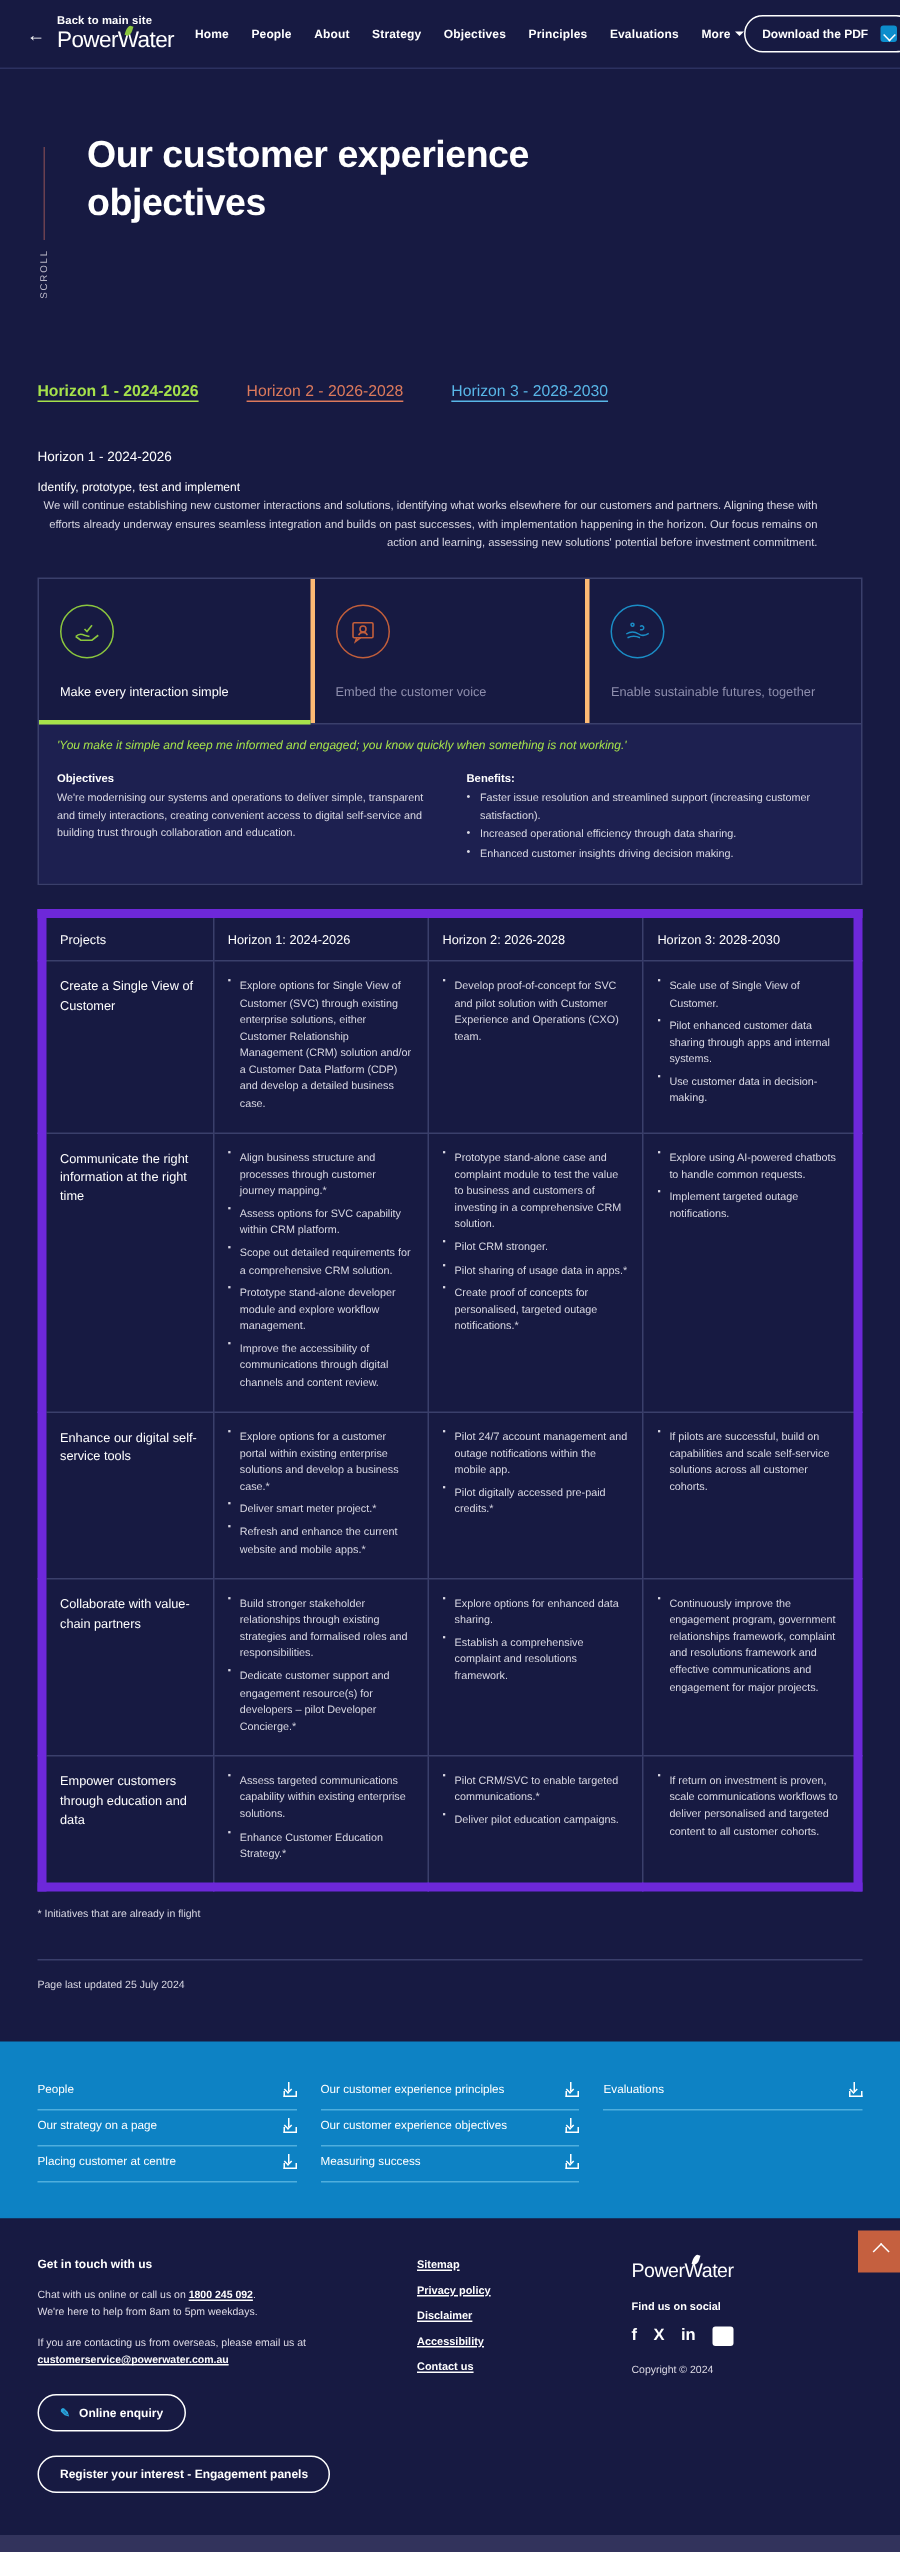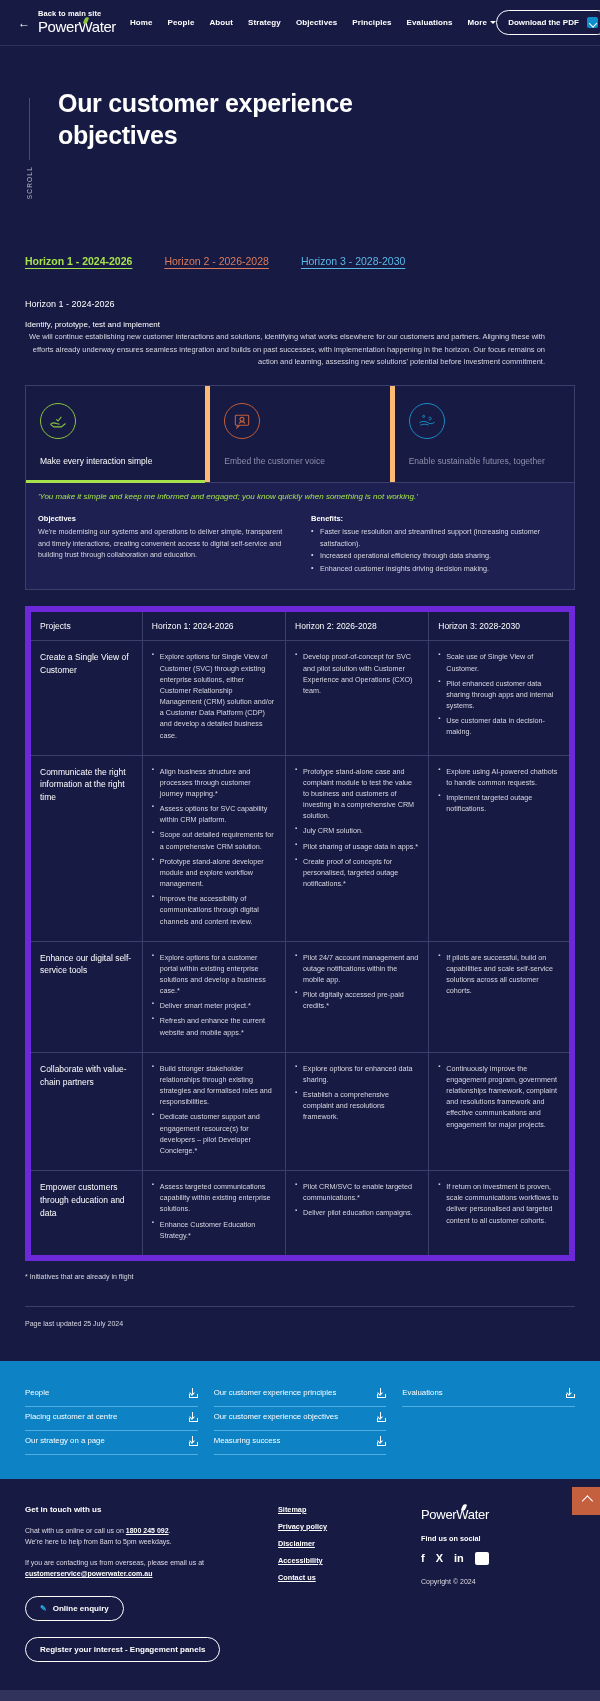--- a/index.html
+++ b/index.html
@@ -95,21 +95,21 @@
     font-size: 7.5px; line-height: 1.65; color: #d9d8e3; margin-top: 2px;
     max-width: 520px;
     text-align: right;
   }
 
   
   .obj-card { border: 1px solid #3a3f6b; margin-top: 17px; }
   .obj-tabs { display: flex; }
   .obj-tab {
     flex: 1; padding: 17px 14px 0 14px; min-height: 96px;
-    border-right: 5px solid #fdba74; position: relative;
+    border-right: 3px solid #fdba74; position: relative;
   }
   .obj-tab:last-child { border-right: none; }
   .obj-icon {
     width: 36px; height: 36px; border-radius: 50%;
     display: flex; align-items: center; justify-content: center;
     margin-bottom: 16px;
   }
   .obj-icon.green { border: 1.4px solid #8bc63e; }
   .obj-icon.orange { border: 1.4px solid #c15e3b; }
   .obj-icon.blue { border: 1.4px solid #1b8dc6; }
@@ -397,21 +397,21 @@
             <li>Align business structure and processes through customer journey mapping.*</li>
             <li>Assess options for SVC capability within CRM platform.</li>
             <li>Scope out detailed requirements for a comprehensive CRM solution.</li>
             <li>Prototype stand-alone developer module and explore workflow management.</li>
             <li>Improve the accessibility of communications through digital channels and content review.</li>
           </ul>
         </td>
         <td class="cell">
           <ul>
             <li>Prototype stand-alone case and complaint module to test the value to business and customers of investing in a comprehensive CRM solution.</li>
-            <li>July CRM solution.</li>
+            <li>Pilot CRM stronger.</li>
             <li>Pilot sharing of usage data in apps.*</li>
             <li>Create proof of concepts for personalised, targeted outage notifications.*</li>
           </ul>
         </td>
         <td class="cell">
           <ul>
             <li>Explore using AI-powered chatbots to handle common requests.</li>
             <li>Implement targeted outage notifications.</li>
           </ul>
         </td>
@@ -493,27 +493,27 @@
   <div class="dl-cols">
 
     <div class="dl-col">
       <div class="dl-row">
         <span class="txt">People</span>
         <span class="dlg">
             <i></i>
           </span>
       </div>
       <div class="dl-row">
-        <span class="txt">Placing customer at centre</span>
+        <span class="txt">Our strategy on a page</span>
         <span class="dlg">
             <i></i>
           </span>
       </div>
       <div class="dl-row">
-        <span class="txt">Our strategy on a page</span>
+        <span class="txt">Placing customer at centre</span>
         <span class="dlg">
             <i></i>
           </span>
       </div>
     </div>
 
     <div class="dl-col">
       <div class="dl-row">
         <span class="txt">Our customer experience principles</span>
         <span class="dlg">

